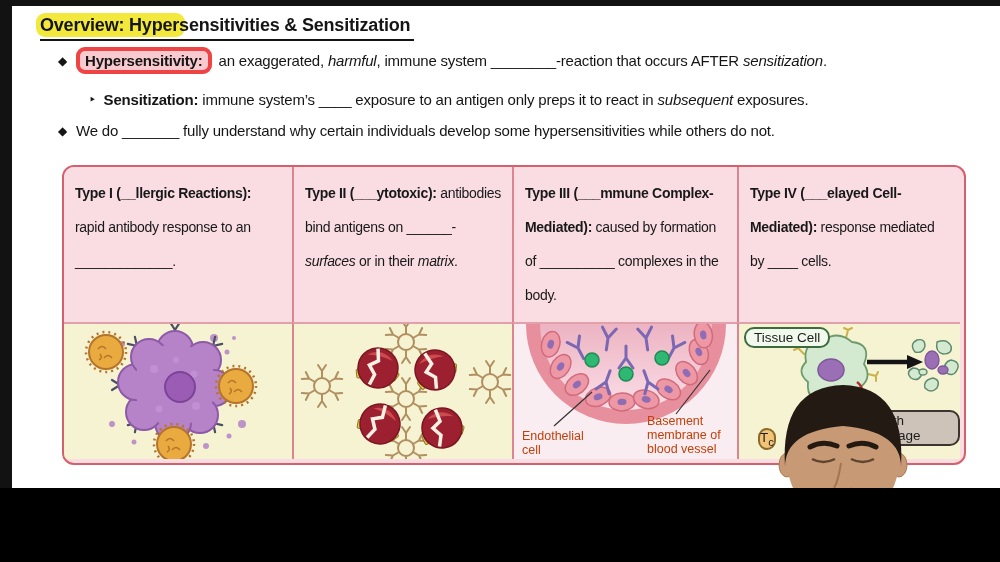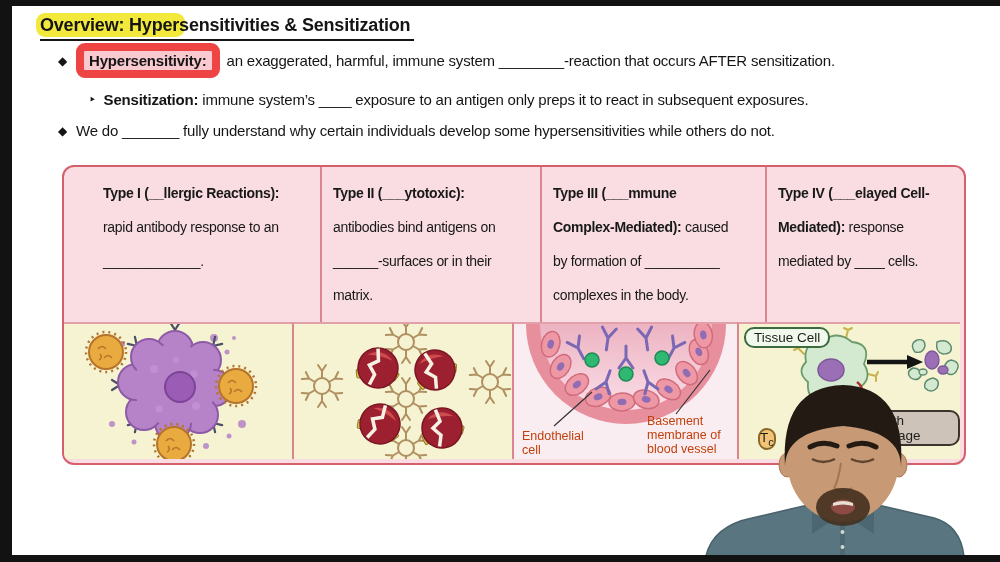--- a/index.html
+++ b/index.html
@@ -1,46 +1,46 @@
 <!DOCTYPE html>
 <html><head>
 <meta charset="utf-8">
 <style>
   html,body{margin:0;padding:0;background:#000;}
-  .frame{position:relative;width:1000px;height:562px;background:#ffffff;overflow:hidden;
+  .frame{position:relative;width:1000px;height:488px;background:#ffffff;overflow:hidden;
          font-family:"Liberation Sans",sans-serif;color:#151515;}
   .bar{position:absolute;background:#121212;z-index:30;}
   .bar-top{left:0;top:0;width:1000px;height:6px;}
   .bar-bottom{left:0;top:555px;width:1000px;height:7px;}
   .bar-left{left:0;top:0;width:12px;height:562px;}
 
   
   .title{position:absolute;left:40px;top:15px;font-size:18px;font-weight:bold;
          letter-spacing:-0.2px;border-bottom:2.5px solid #141414;padding:0 4px 3px 0;}
   .hl{background:#f2e93c;border-radius:9px;padding:2px 6px 2px 4px;margin:-2px -6px -2px -4px;}
 
   
   .bline{position:absolute;display:flex;align-items:center;font-size:15px;letter-spacing:-0.2px;}
   .bl1{left:58px;top:52px;width:900px;}
   .bl2{left:90px;top:90px;width:880px;}
   .bl3{left:58px;top:122px;width:900px;}
   .bmark{margin-right:9px;font-size:12px;}
   .bl2 .bmark{font-size:13px;font-weight:bold;}
   .seg-b{font-weight:bold;text-align:center;}
-  .seg-i{text-align:center;}
-  .seg-bb{font-weight:bold;background:#f8c9ce;border:8px solid #ef4444;border-radius:9px;
+  .seg-i{font-style:italic;text-align:center;}
+  .seg-bb{font-weight:bold;background:#f8c9ce;border:4px solid #ef4444;border-radius:9px;
           padding:1px 5px;margin-right:3px;}
 
   
   .grid{position:absolute;left:62px;top:165px;width:900px;height:296px;
         border:2px solid #d5606c;border-radius:12px;overflow:hidden;
         display:grid;grid-template-columns:228px 220px 225px 223px;grid-template-rows:155px 137px;
         background:#f9dde2;z-index:1;}
   .hcell{box-sizing:border-box;background:#f9dde2;padding:9px 8px 0 11px;font-size:14px;
-         line-height:34px;letter-spacing:-0.3px;color:#181818;margin-left:28px;}
+         line-height:34px;letter-spacing:-0.3px;color:#181818;}
   .icell{box-sizing:border-box;position:relative;background:#f6f3d2;border-top:2px solid #e2a0ab;}
   .colb{border-left:2px solid #db8591;}
   .icell svg{position:absolute;left:0;top:0;}
   .icell-pink{background:#f9edf1;}
   .v-label{position:absolute;font-size:12.5px;line-height:1.12;white-space:pre-line;color:#c2410c;z-index:2;}
   .pill{position:absolute;font-size:13.5px;border-radius:10px;padding:1px 8px;z-index:2;color:#1d1d1d;}
   .pill-tissue{left:5px;top:3px;background:#f1f9ec;border:2px solid #3d6b3f;}
   .pill-death{left:119px;top:86px;background:#cdc3b8;border:2px solid #3c342e;}
   .pill-tc{left:19px;top:104px;background:#f2c477;border:2px solid #8a6a2a;padding:0 0;}
 

